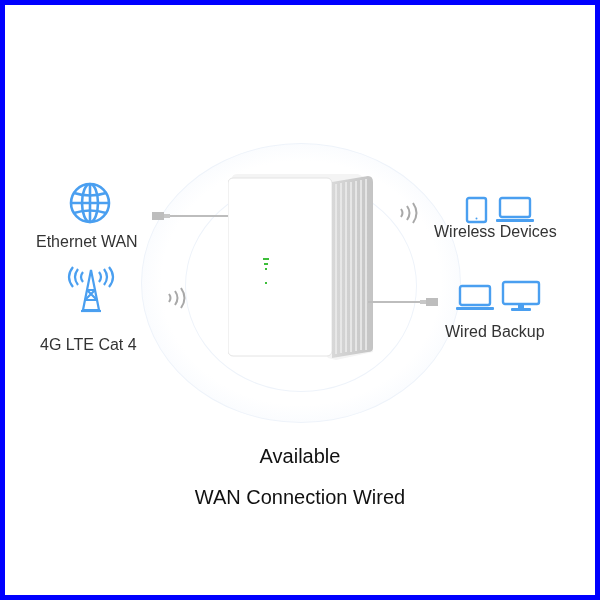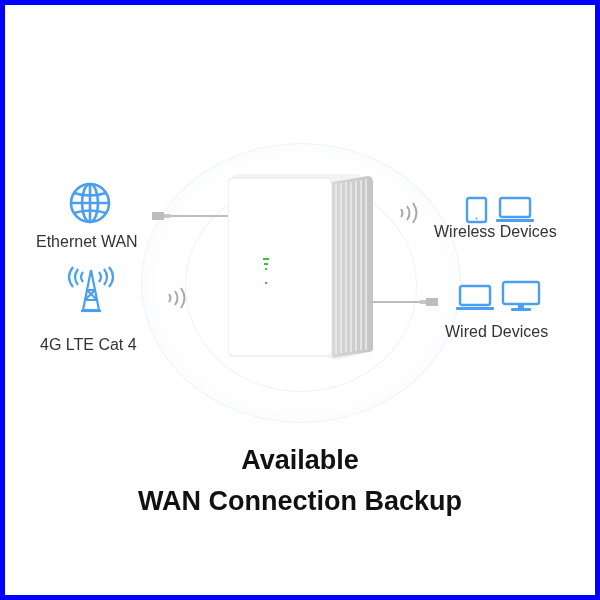--- a/index.html
+++ b/index.html
@@ -3,21 +3,21 @@
 <meta charset="utf-8">
 <style>
   html, body { margin:0; padding:0; }
   body { width:600px; height:600px; position:relative; background:#ffffff; overflow:hidden; font-family:"Liberation Sans", sans-serif; }
   .frame { position:absolute; left:0; top:0; width:600px; height:600px; box-sizing:border-box; border:5px solid #0000ff; background:#fff; }
   .ring { position:absolute; border-radius:50%; }
   .ring1 { left:141px; top:143px; width:318px; height:278px; background:radial-gradient(ellipse at center, #ffffff 62%, #f3f7fd 85%, #fafcff 100%); border:1px solid #eef3fa; }
   .ring2 { left:185px; top:180px; width:230px; height:210px; border:1px solid #eef3fa; }
   .label { position:absolute; color:#333; font-size:16px; white-space:nowrap; }
   .icon { position:absolute; }
-  .title { position:absolute; left:0; width:600px; text-align:center; font-weight:bold; color:#111; font-size:27px; }
+  .title { position:absolute; left:0; width:600px; text-align:center; font-weight:normal; color:#111; font-size:20px; }
   .router { position:absolute; left:228px; top:172px; }
 </style>
 </head>
 <body>
 
 <div class="frame"></div>
 <div class="ring ring1"></div>
 <div class="ring ring2"></div>
 
 <svg class="icon" style="left:68px;top:181px" width="44" height="44" viewBox="0 0 44 44">
@@ -114,16 +114,16 @@
 
 <svg class="icon" style="left:456px;top:284px" width="38" height="28">
   <rect x="4" y="2" width="30" height="19" rx="2" fill="none" stroke="#4a9ff0" stroke-width="2.4"></rect>
   <rect x="0" y="23" width="38" height="3" rx="1" fill="#4a9ff0"></rect>
 </svg>
 <svg class="icon" style="left:501px;top:280px" width="40" height="32">
   <rect x="2" y="2" width="36" height="22" rx="2" fill="none" stroke="#4a9ff0" stroke-width="2.4"></rect>
   <rect x="17" y="24" width="6" height="4" fill="#4a9ff0"></rect>
   <rect x="10" y="28" width="20" height="3" rx="1" fill="#4a9ff0"></rect>
 </svg>
-<div class="label" style="left:445px;top:323px">Wired Devices</div>
+<div class="label" style="left:445px;top:323px">Wired Backup</div>
 
 <div class="title" style="top:445px">Available</div>
-<div class="title" style="top:486px">WAN Connection Backup</div>
+<div class="title" style="top:486px">WAN Connection Wired</div>
 
 </body></html>

